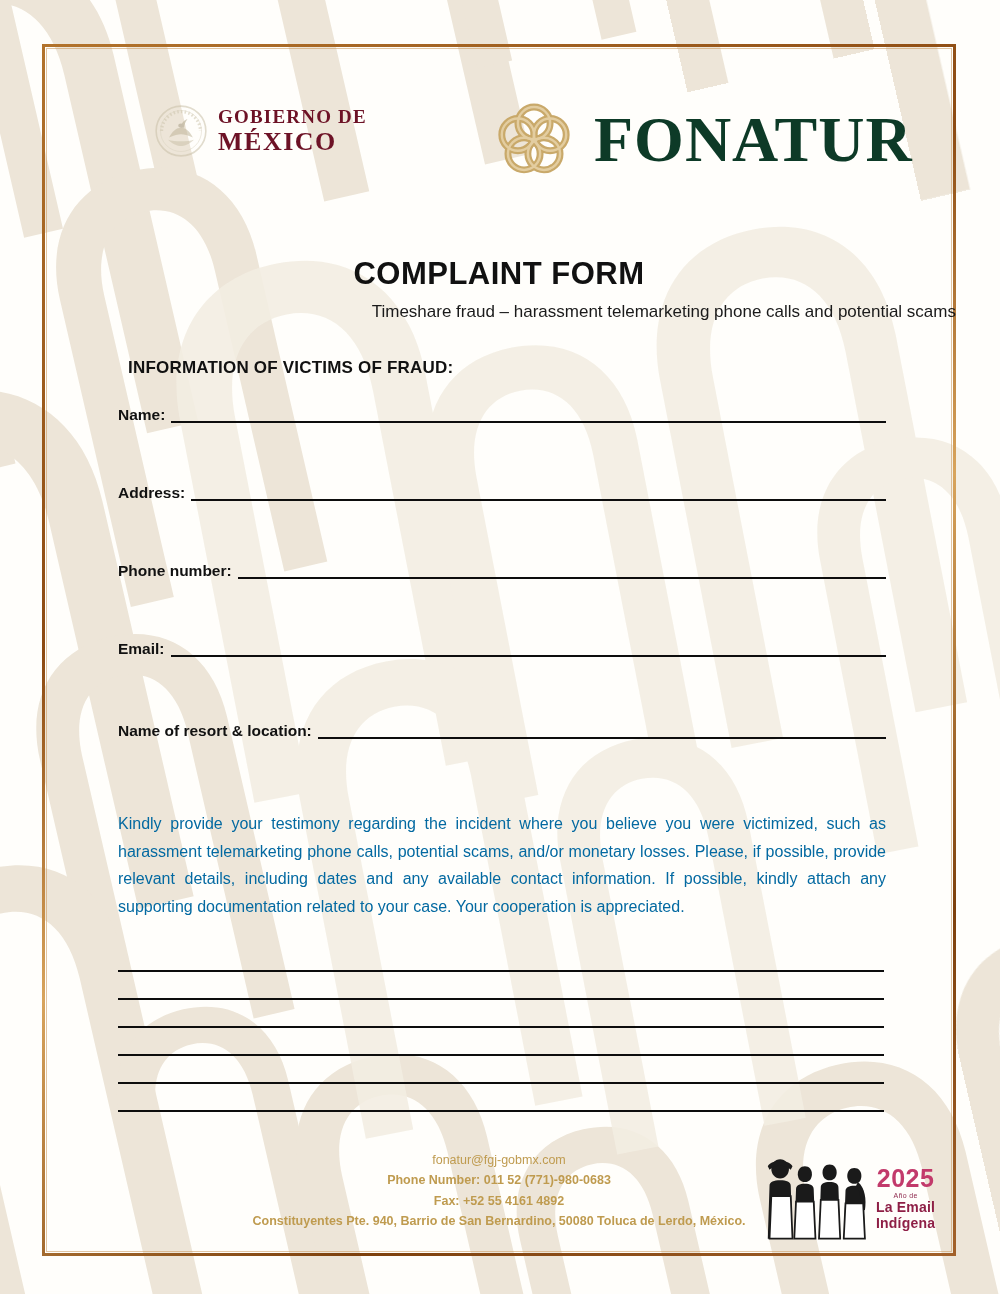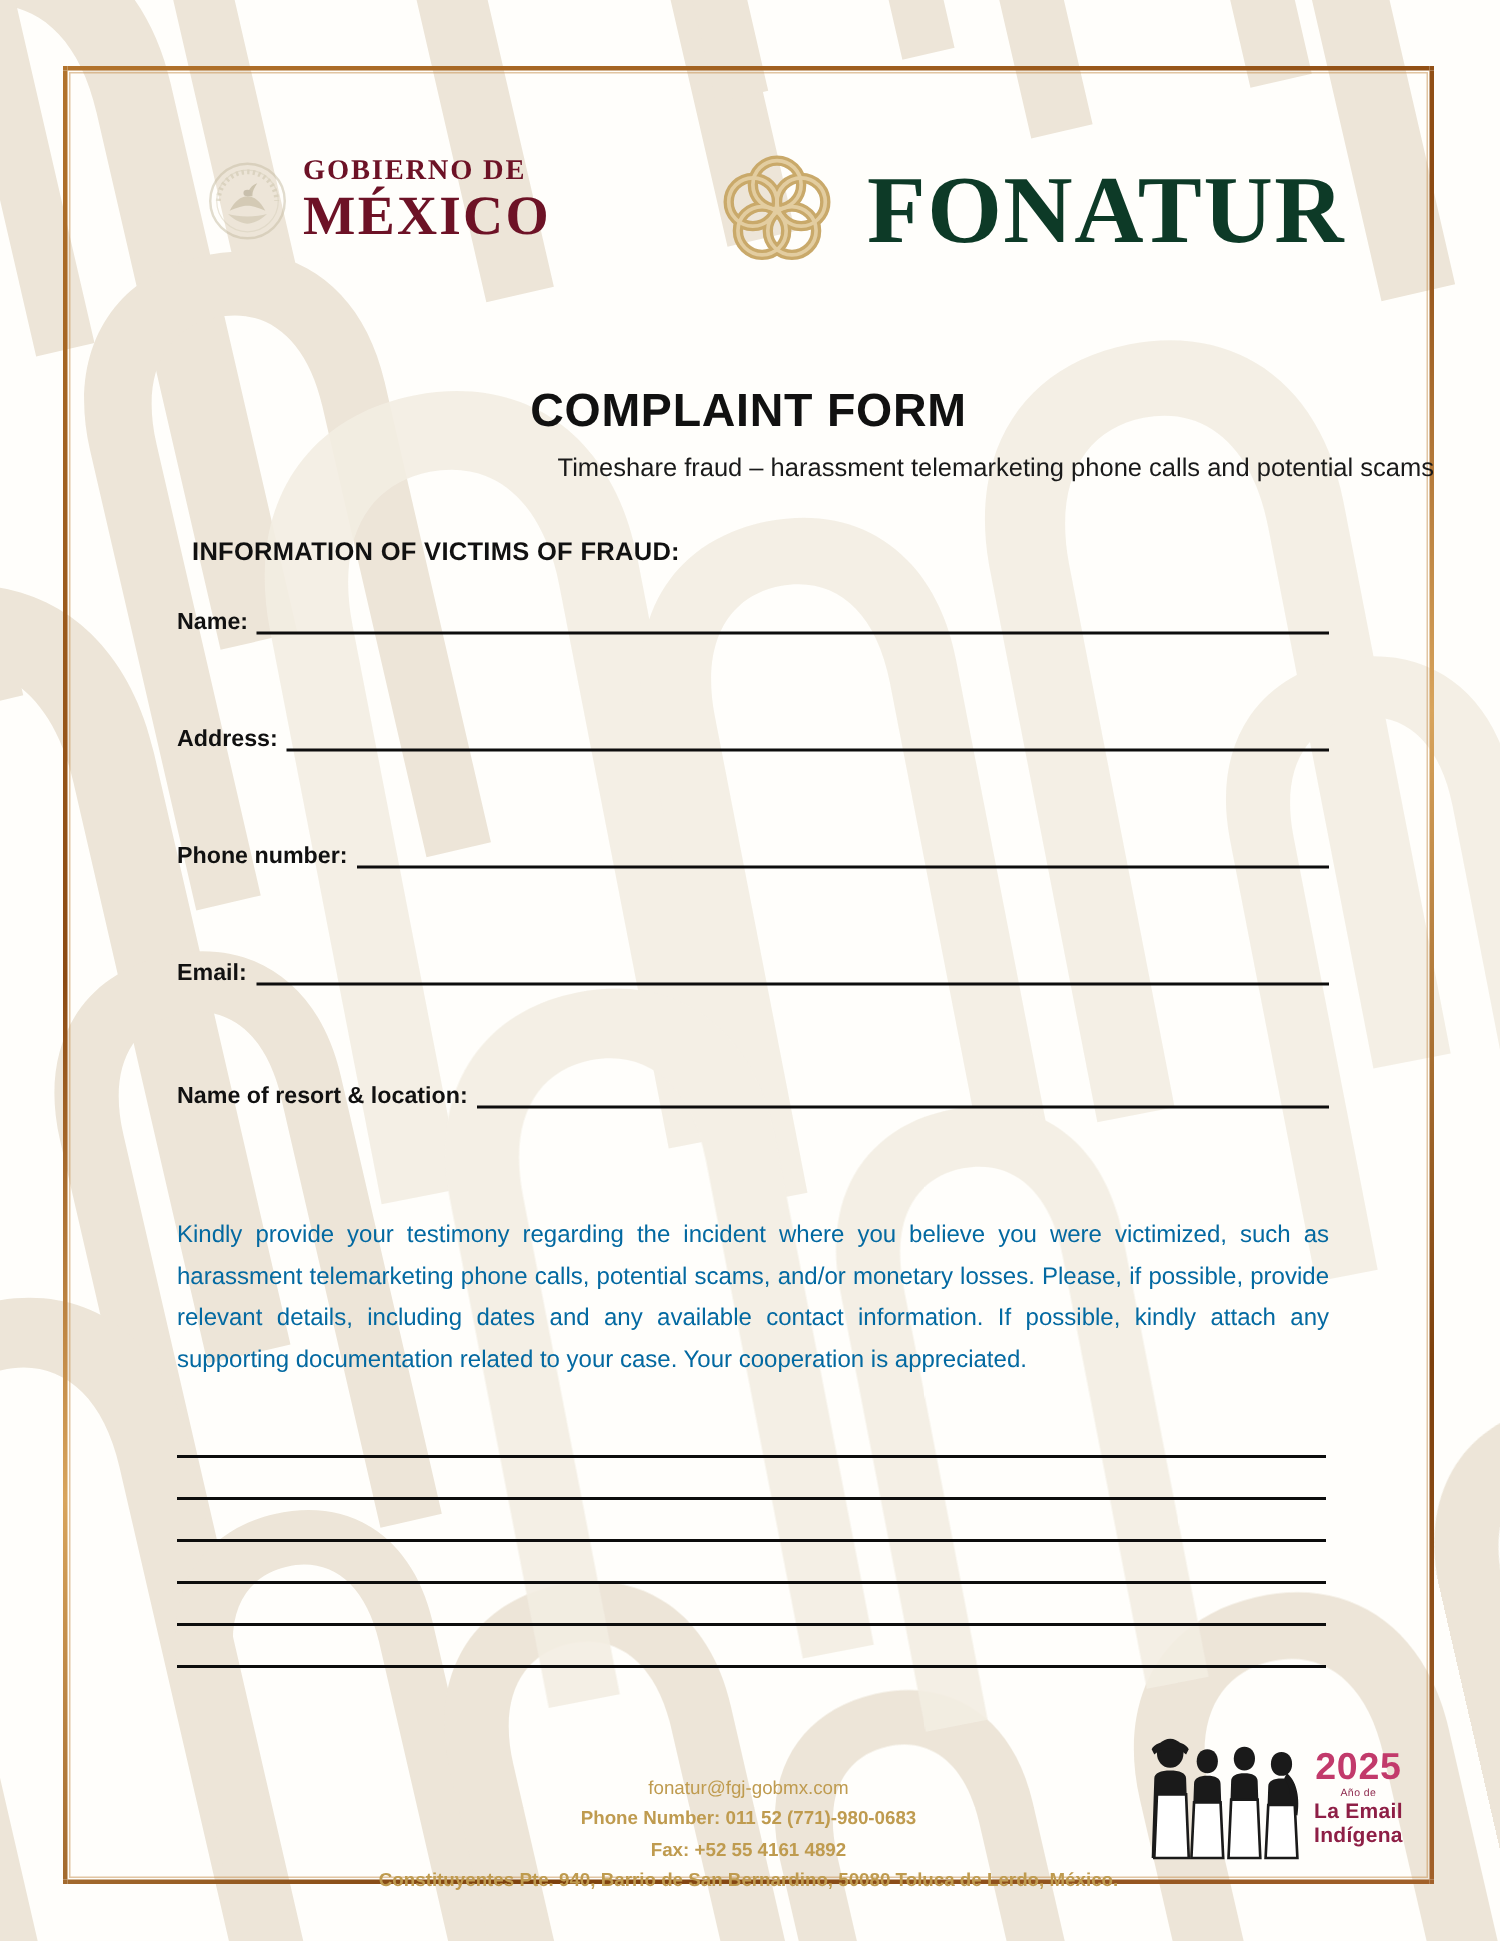--- a/index.html
+++ b/index.html
@@ -59,21 +59,21 @@
     top: 44px;
     width: 914px;
     height: 1212px;
     z-index: 4;
     box-sizing: border-box;
   }
 
   
   .header {
     position: absolute;
-    left: 0;
+    left: 16px;
     top: 58px;
     width: 786px;
     height: 96px;
   }
   .gob-logo {
     position: absolute;
     left: 96px;
     top: 2px;
     display: flex;
     align-items: center;
@@ -91,21 +91,21 @@
     line-height: 1;
     color: #6d1226;
     font-family: "Liberation Serif", serif;
   }
   .gob-line1 {
     font-size: 19px;
     font-weight: bold;
     letter-spacing: 1.2px;
   }
   .gob-line2 {
-    font-size: 37px;
+    font-size: 26px;
     font-weight: bold;
     letter-spacing: 1.5px;
     margin-top: 3px;
   }
 
   .fonatur-logo {
     position: absolute;
     left: 430px;
     top: -8px;
     display: flex;
@@ -200,21 +200,21 @@
   }
   .answer-line {
     height: 26px;
     border-bottom: 2px solid #0d0d0d;
   }
 
   
   .footer {
     position: absolute;
     left: 0;
-    top: 1138px;
+    top: 1106px;
     width: 914px;
     text-align: center;
     color: #bf9b4f;
     font-size: 12.5px;
     font-weight: bold;
     line-height: 1.62;
   }
   .footer-email { font-weight: normal; }
 
   .badge-2025 {

